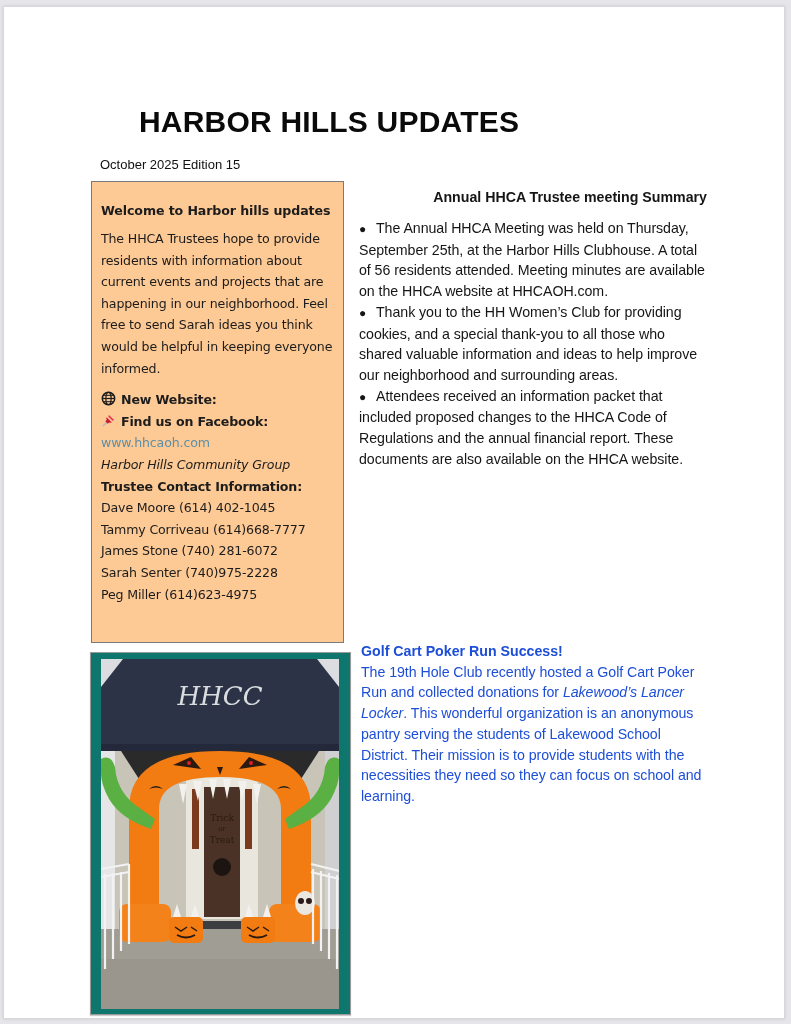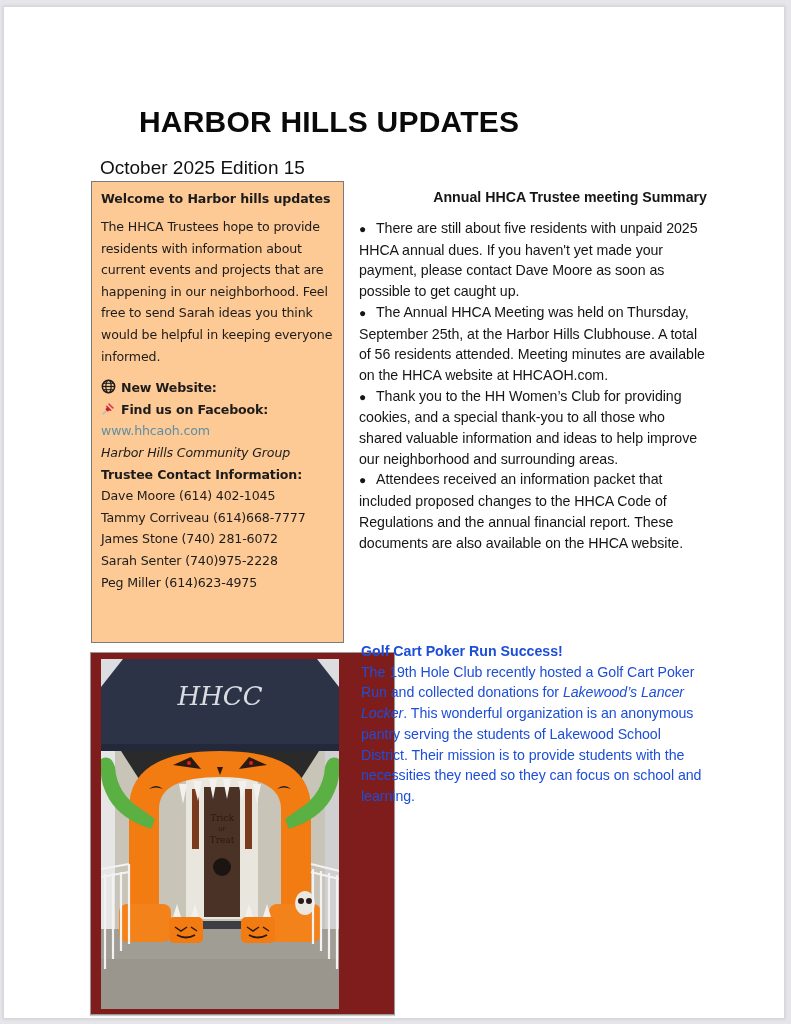--- a/index.html
+++ b/index.html
@@ -24,31 +24,31 @@
       font-family: "Liberation Sans", sans-serif;
       font-weight: bold;
       font-size: 30px;
       letter-spacing: 0.2px;
       color: #0a0a0a;
       margin-left: 40px;
     }
     .edition {
       position: absolute;
       left: 96px; top: 150px;
-      font-size: 19px;
+      font-size: 13px;
       color: #111;
     }
     
     .infobox {
       position: absolute;
       left: 87px; top: 174px;
       width: 253px; height: 462px;
       background: #fdc994;
       border: 1px solid #7a7a7a;
-      padding: 8px 9px 0 9px;
+      padding: 20px 9px 0 9px;
       font-family: "DejaVu Sans", sans-serif;
       color: #1c1c1c;
     }
     .infobox .box-heading {
       font-weight: bold;
       font-size: 12.6px;
       line-height: 17px;
       margin-bottom: 9px;
       letter-spacing: -0.1px;
     }
@@ -110,22 +110,22 @@
     }
     .poker p {
       line-height: 20.7px;
       letter-spacing: -0.05px;
     }
     .poker .p2 { margin-top: 12px; }
     
     .photo-frame {
       position: absolute;
       left: 86px; top: 645px;
-      width: 305px; height: 363px;
-      background: #7f1d1d;
+      width: 261px; height: 363px;
+      background: #0f766e;
       border: 1px solid #9a9a9a;
       box-shadow: 0 1px 1px rgba(0,0,0,0.2);
       text-align: right;
     }
     .photo {
       position: absolute;
       left: 10px; top: 6px;
       width: 238px; height: 350px;
       overflow: hidden;
       background: #d9dadc;
@@ -261,21 +261,20 @@
         </g>
       </svg>
     </div>
   </div>
 
   <div class="rightcol">
     <div class="sec-title">
       <div>Annual HHCA Trustee meeting Summary</div>
     </div>
     <ul class="bullets">
-      <li><span class="dot">●</span><span>There are still about five residents with unpaid 2025 HHCA annual dues. If you haven't yet made your payment, please contact Dave Moore as soon as possible to get caught up.</span></li>
       <li><span class="dot">●</span><span>The Annual HHCA Meeting was held on Thursday, September 25th, at the Harbor Hills Clubhouse. A total of 56 residents attended. Meeting minutes are available on the HHCA website at HHCAOH.com.</span></li>
       <li><span class="dot">●</span><span>Thank you to the HH Women’s Club for providing cookies, and a special thank-you to all those who shared valuable information and ideas to help improve our neighborhood and surrounding areas.</span></li>
       <li><span class="dot">●</span><span>Attendees received an information packet that included proposed changes to the HHCA Code of Regulations and the annual financial report. These documents are also available on the HHCA website.</span></li>
     </ul>
   </div>
 
   <div class="poker">
     <div class="poker-title">Golf Cart Poker Run Success!</div>
     <p><span>The 19th Hole Club recently hosted a Golf Cart Poker Run and collected donations for </span><em>Lakewood’s Lancer Locker</em><span>. This wonderful organization is an anonymous pantry serving the students of Lakewood School District. Their mission is to provide students with the necessities they need so they can focus on school and learning.</span></p>
   </div>

